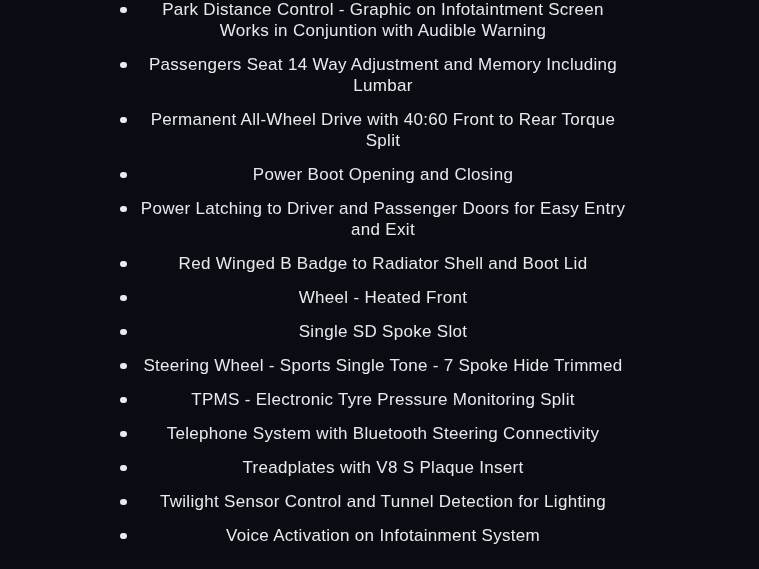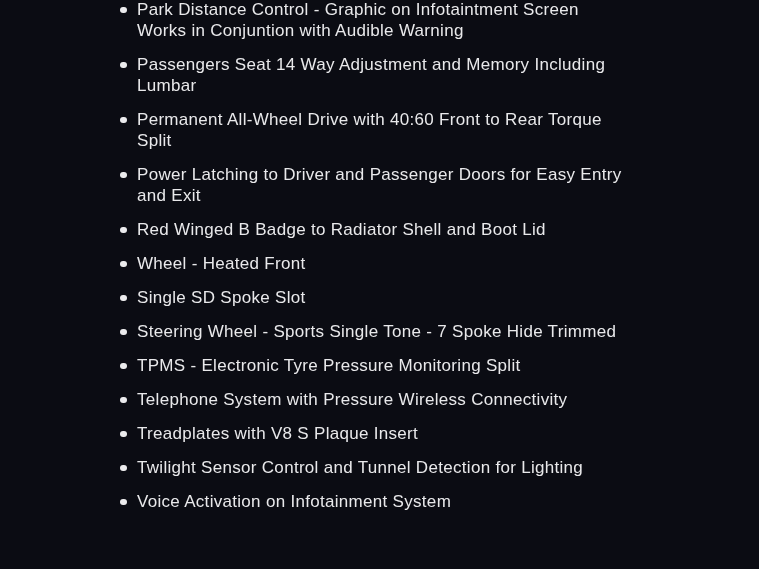--- a/index.html
+++ b/index.html
@@ -1,15 +1,15 @@
 <!DOCTYPE html>
 <html><head>
 <meta charset="utf-8">
 <style>
-  * { margin: 0; padding: 0; box-sizing: border-box; }
+  * { margin: 0; padding: 0; box-sizing: border-box; text-align: center; }
   html, body {
     width: 759px; height: 569px;
     overflow: hidden;
     font-family: "Liberation Sans", sans-serif;
   }
   .page {
     position: relative;
     width: 759px; height: 569px;
     overflow: hidden;
   }
@@ -51,20 +51,24 @@
       <li class="feature-item">
         <span class="bullet-dot" style="background: rgb(235, 235, 237);"></span>
         <span class="item-text">Passengers Seat 14 Way Adjustment and Memory Including Lumbar</span>
       </li>
 
       <li class="feature-item">
         <span class="bullet-dot" style="background: rgb(235, 235, 237);"></span>
         <span class="item-text">Permanent All-Wheel Drive with 40:60 Front to Rear Torque Split</span>
       </li>
 
+      <li class="feature-item">
+        <span class="bullet-dot" style="background: rgb(235, 235, 237);"></span>
+        <span class="item-text">Power Boot Opening and Closing</span>
+      </li>
 
       <li class="feature-item">
         <span class="bullet-dot" style="background: rgb(235, 235, 237);"></span>
         <span class="item-text">Power Latching to Driver and Passenger Doors for Easy Entry and Exit</span>
       </li>
 
       <li class="feature-item">
         <span class="bullet-dot" style="background: rgb(235, 235, 237);"></span>
         <span class="item-text">Red Winged B Badge to Radiator Shell and Boot Lid</span>
       </li>
@@ -84,21 +88,21 @@
         <span class="item-text">Steering Wheel - Sports Single Tone - 7 Spoke Hide Trimmed</span>
       </li>
 
       <li class="feature-item">
         <span class="bullet-dot" style="background: rgb(235, 235, 237);"></span>
         <span class="item-text">TPMS - Electronic Tyre Pressure Monitoring Split</span>
       </li>
 
       <li class="feature-item">
         <span class="bullet-dot" style="background: rgb(235, 235, 237);"></span>
-        <span class="item-text">Telephone System with Pressure Wireless Connectivity</span>
+        <span class="item-text">Telephone System with Bluetooth Steering Connectivity</span>
       </li>
 
       <li class="feature-item">
         <span class="bullet-dot" style="background: rgb(235, 235, 237);"></span>
         <span class="item-text">Treadplates with V8 S Plaque Insert</span>
       </li>
 
       <li class="feature-item">
         <span class="bullet-dot" style="background: rgb(235, 235, 237);"></span>
         <span class="item-text">Twilight Sensor Control and Tunnel Detection for Lighting</span>

